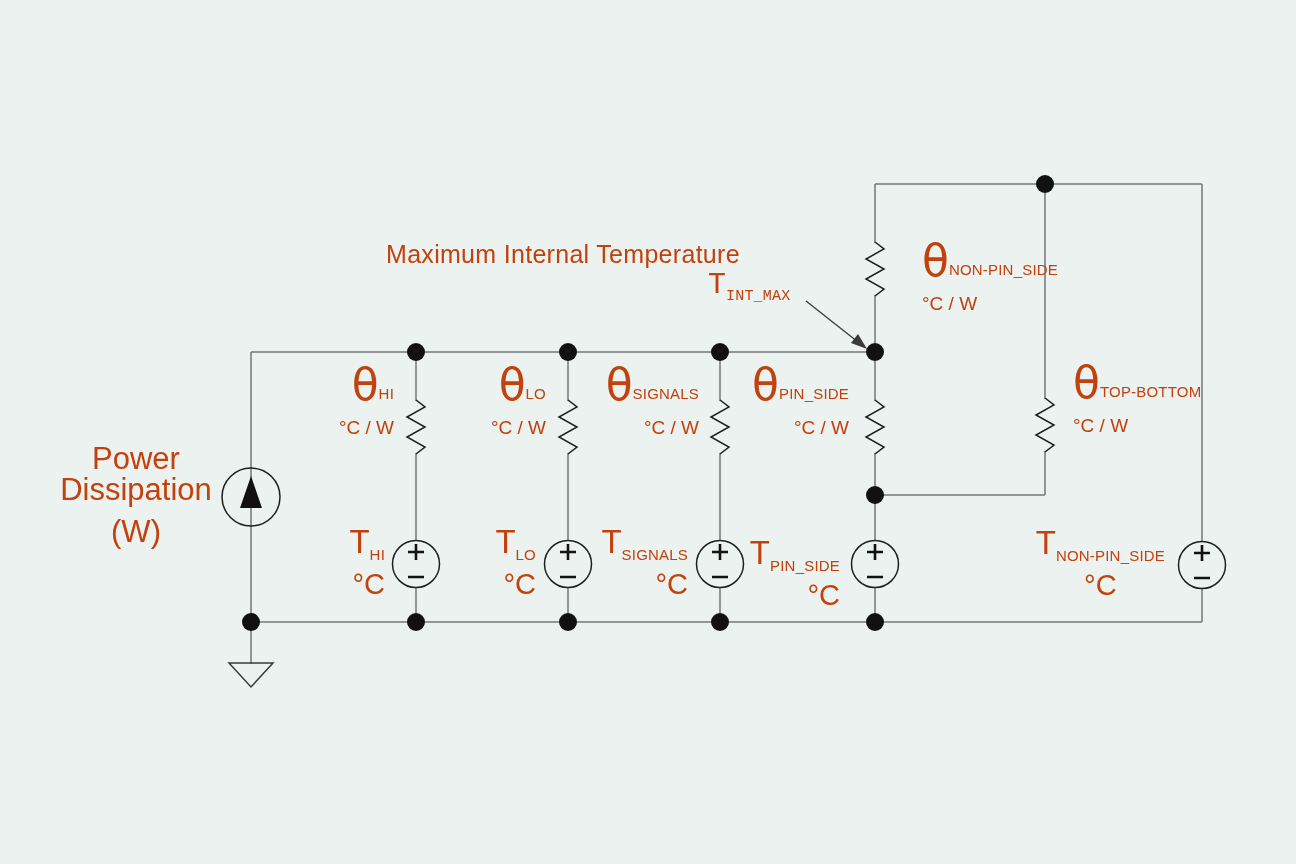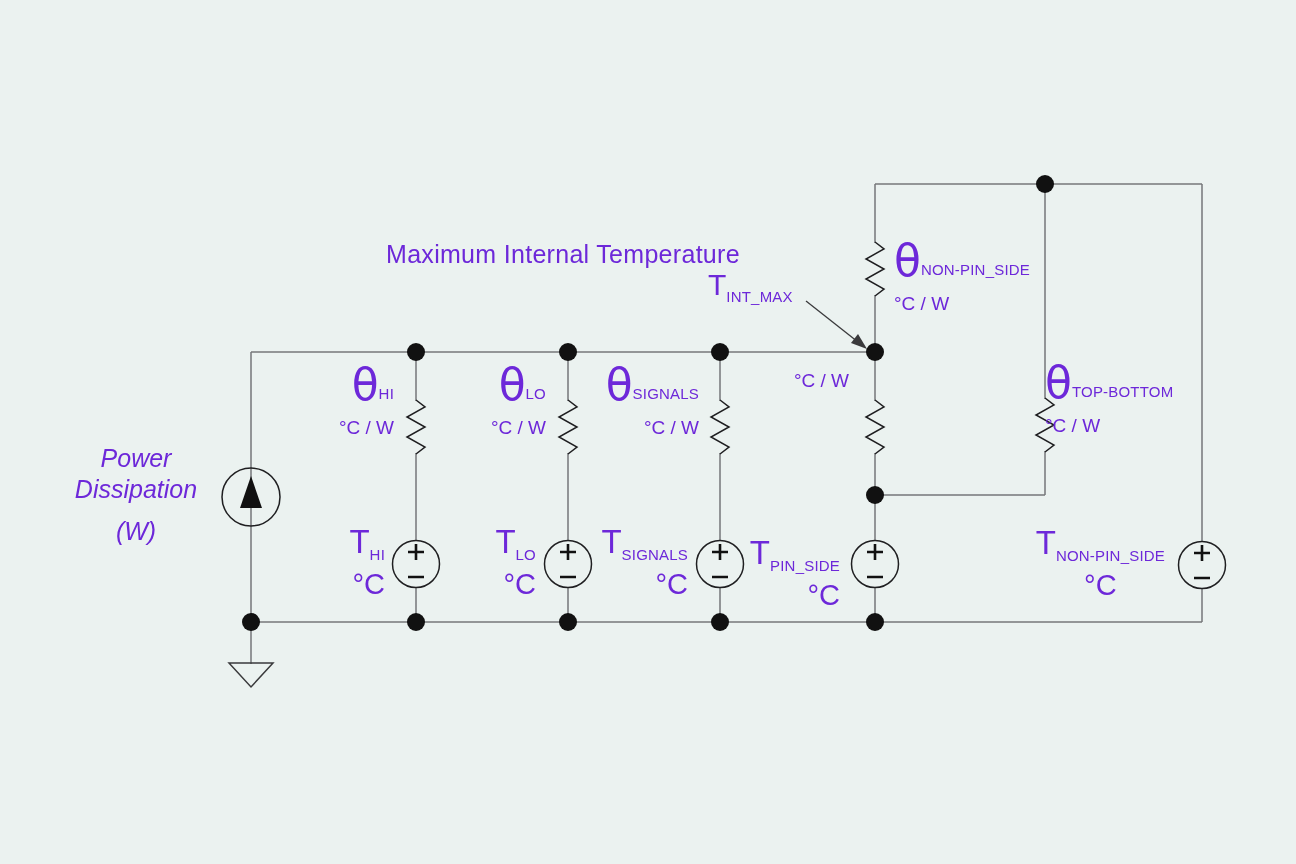--- a/index.html
+++ b/index.html
@@ -15,45 +15,45 @@
     font-family: "Liberation Sans", sans-serif;
     color: #1b1b1d;
   }
   #circuit-svg {
     position: absolute;
     left: 0;
     top: 0;
   }
   .lbl {
     position: absolute;
-    color: #6d28d9;
+    color: #c2410c;
     white-space: nowrap;
   }
   .power-label {
     left: 50px;
     top: 443px;
     width: 172px;
     text-align: center;
-    font-size: 25px;
+    font-size: 31px;
     line-height: 31px;
-    font-style: italic;
   }
   .power-label .w-line {
     margin-top: 11px;
   }
   .fig-title {
     left: 386px;
     top: 240px;
     font-size: 25px;
     letter-spacing: 0.3px;
   }
   .tintmax-label {
     left: 708px;
     top: 268px;
     font-size: 30px;
+    font-family: Liberation Mono, monospace;
   }
   .sub {
     font-size: 15px;
     vertical-align: -7px;
     letter-spacing: 0.2px;
   }
   .theta-block .l1 {
     font-size: 44px;
     line-height: 38px;
     font-family: "DejaVu Sans", sans-serif;
@@ -68,21 +68,21 @@
   }
   .t-block .l1 {
     font-size: 33px;
     line-height: 30px;
   }
   .t-block .l2 {
     font-size: 29px;
     line-height: 28px;
   }
   .alignr { text-align: right; }
-  .alignl { text-align: left; }
+  .alignl { text-align: left; margin-left: 28px; }
   
   .theta-hi        { right: 902px; top: 366px; }
   .theta-lo        { right: 750px; top: 366px; }
   .theta-signals   { right: 597px; top: 366px; }
   .theta-pin-side  { right: 447px; top: 366px; }
   .theta-non-pin   { left: 894px;  top: 242px; }
   .theta-top-bot   { left: 1045px; top: 364px; }
   .t-hi       { right: 911px; top: 527px; }
   .t-lo       { right: 760px; top: 527px; }
   .t-signals  { right: 608px; top: 527px; }
@@ -181,20 +181,21 @@
     <div class="l1"><span>θ</span><span class="sub">LO</span></div>
     <div class="l2">°C / W</div>
   </div>
 
   <div class="lbl theta-block alignr theta-signals">
     <div class="l1"><span>θ</span><span class="sub">SIGNALS</span></div>
     <div class="l2">°C / W</div>
   </div>
 
   <div class="lbl theta-block alignr theta-pin-side">
+    <div class="l1"><span>θ</span><span class="sub">PIN_SIDE</span></div>
     <div class="l2">°C / W</div>
   </div>
 
   <div class="lbl theta-block alignl theta-non-pin">
     <div class="l1"><span>θ</span><span class="sub">NON-PIN_SIDE</span></div>
     <div class="l2">°C / W</div>
   </div>
 
   <div class="lbl theta-block alignl theta-top-bot">
     <div class="l1"><span>θ</span><span class="sub">TOP-BOTTOM</span></div>

